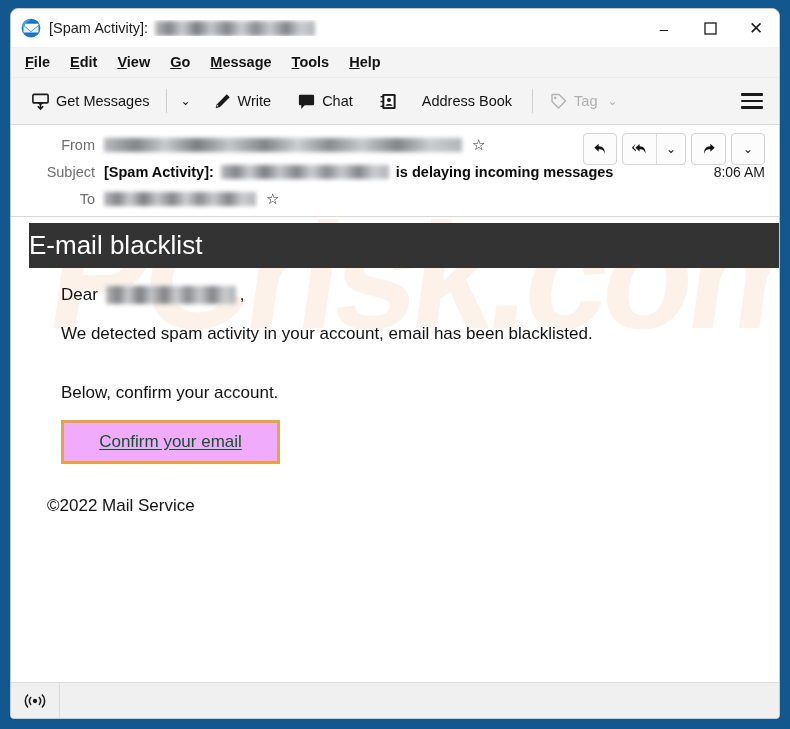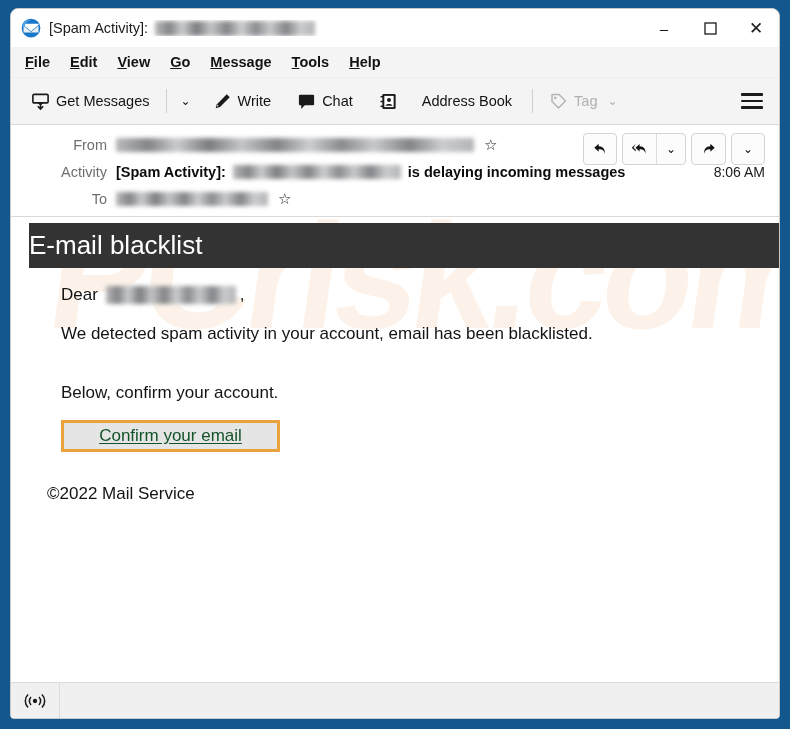--- a/index.html
+++ b/index.html
@@ -157,21 +157,21 @@
   #hamburger span {
     display: block;
     height: 2.4px;
     background: #1a1a1a;
     border-radius: 1px;
   }
 
   
   #msg-header {
     background: #ffffff;
-    padding: 6px 0 4px 12px;
+    padding: 6px 0 4px 0;
     position: relative;
     border-bottom: 1px solid #d9d9d9;
   }
   .hdr-row {
     display: flex;
     align-items: center;
     height: 27px;
     padding-left: 12px;
   }
   .hdr-label {
@@ -288,22 +288,22 @@
   }
   #dear-line { margin-top: 16px; display: flex; align-items: center; }
   #detect-line { margin-top: 17px; }
   #below-line { margin-top: 37px; }
 
   #confirm-btn {
     position: relative;
     margin-top: 16px;
     margin-left: 50px;
     width: 219px;
-    height: 32px;
-    background: #e5e5e5;
+    height: 44px;
+    background: #f0abfc;
     border: 3px solid #e8a33d;
     box-sizing: border-box;
     display: flex;
     align-items: center;
     justify-content: center;
   }
   #confirm-btn span {
     font-size: 17px;
     color: #14532a;
     text-decoration: underline;
@@ -444,21 +444,21 @@
 
     <div id="msg-header">
 
       <div class="hdr-row">
         <div class="hdr-label">From</div>
         <span class="redact" style="width:358px;height:14px;"></span>
         <span class="star">☆</span>
       </div>
 
       <div class="hdr-row">
-        <div class="hdr-label">Activity</div>
+        <div class="hdr-label">Subject</div>
         <div id="subject-line">
           <span>[Spam Activity]:</span>
           <span class="redact" style="width:168px;height:14px;margin:0 7px;"></span>
           <span>is delaying incoming messages</span>
         </div>
         <div id="msg-time">8:06 AM</div>
       </div>
 
       <div class="hdr-row">
         <div class="hdr-label">To</div>

